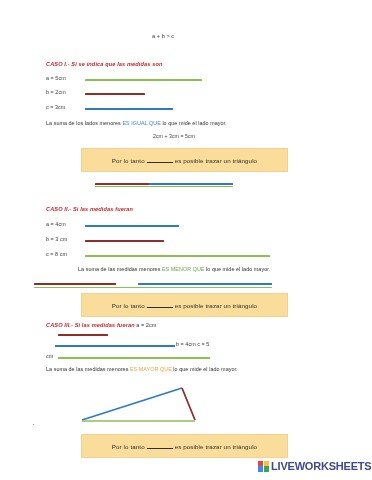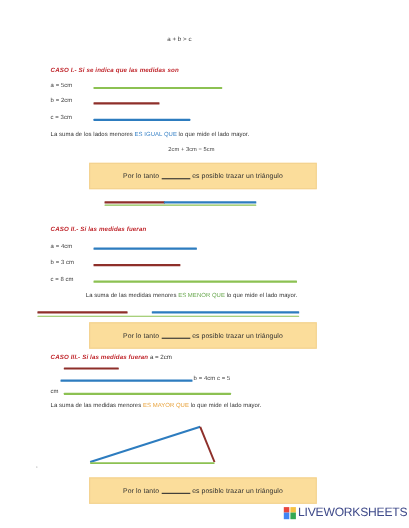--- a/index.html
+++ b/index.html
@@ -117,21 +117,21 @@
     width: 11px;
     height: 11px;
     display: grid;
     grid-template-columns: 1fr 1fr;
     grid-template-rows: 1fr 1fr;
     gap: 0.8px;
   }
   .logo-mark i { display: block; }
   .logo-text {
     font-size: 11px;
-    font-weight: normal;
+    font-weight: bold;
     color: #3f4a8a;
     letter-spacing: -0.2px;
     text-align: center;
   }
   .dot {
     position: absolute;
     width: 1.2px;
     height: 1.2px;
     background: #8a8a8a;
     border-radius: 50%;

